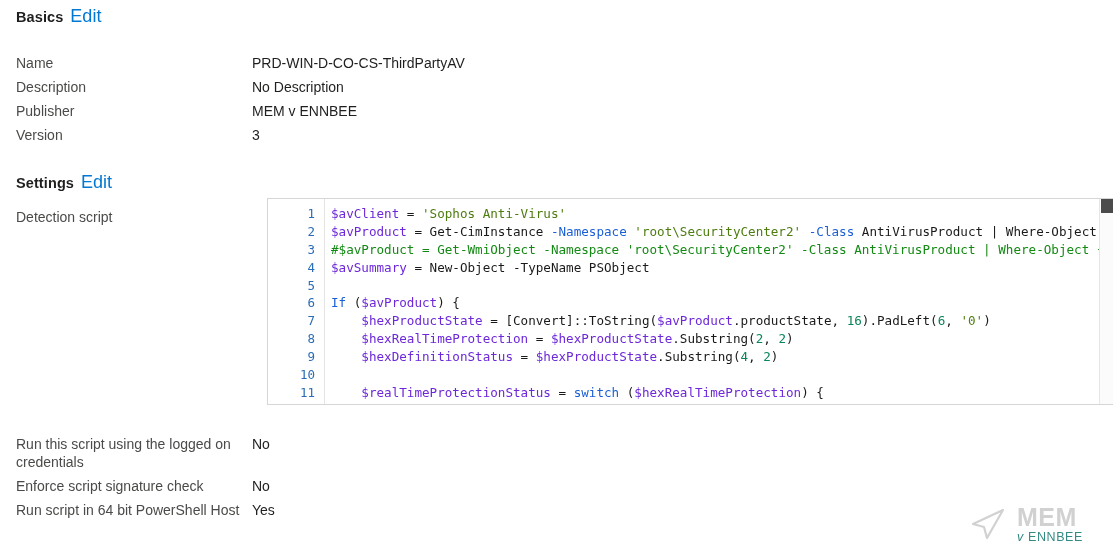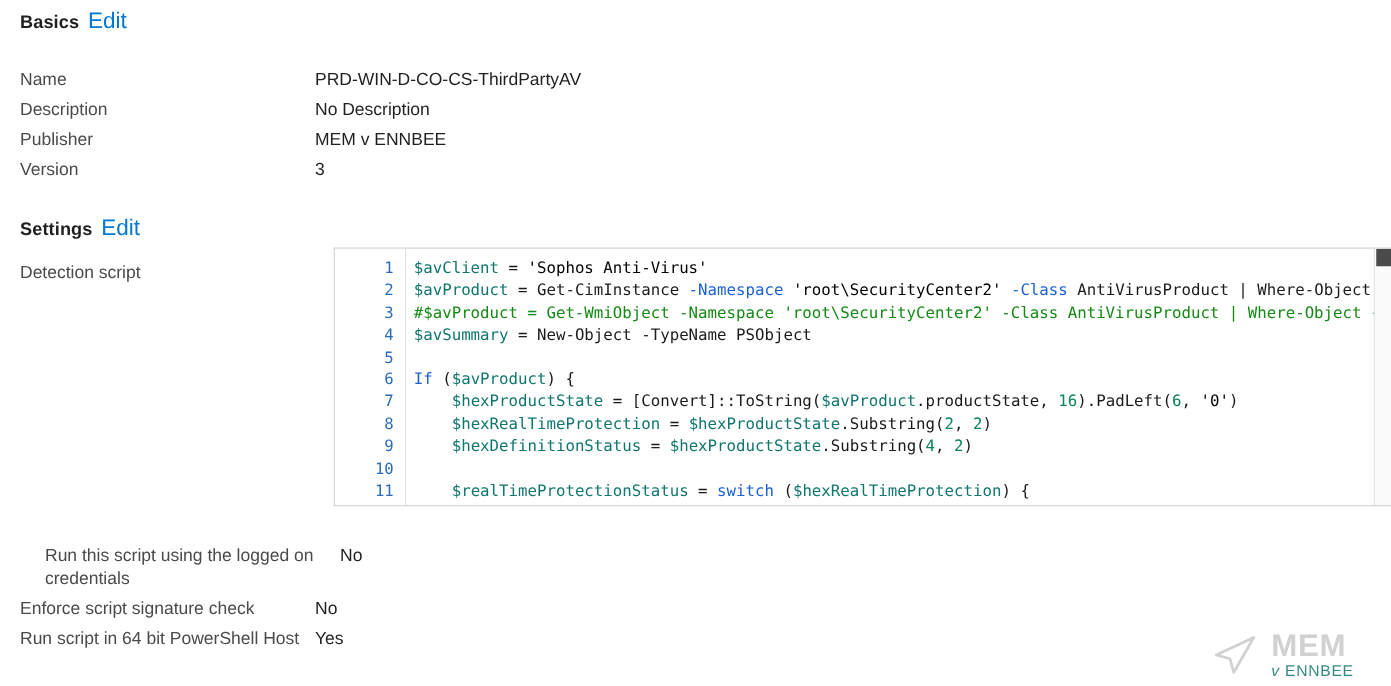--- a/index.html
+++ b/index.html
@@ -51,21 +51,21 @@
   .prop-value {
     color: #201f1e;
     line-height: 18px;
   }
 
   #row-name        { top: 54px; }
   #row-description { top: 78px; }
   #row-publisher   { top: 102px; }
   #row-version     { top: 126px; }
 
-  #row-logged-on   { top: 435px; margin-left: 20px; }
+  #row-logged-on   { top: 435px; }
   #row-signature   { top: 477px; }
   #row-64bit       { top: 501px; }
 
   #row-logged-on .prop-label { width: 252px; }
 
   
   #detect-label {
     position: absolute;
     left: 16px; top: 209px;
     font-size: 14px;
@@ -111,22 +111,22 @@
   }
   .code-line {
     height: 17.9px;
     line-height: 17.9px;
     padding-left: 6px;
     white-space: pre;
     font-family: "DejaVu Sans Mono", monospace;
     font-size: 12.6px;
     color: #1a1a1a;
   }
-  .tok-var  { color: #0f766e; }
-  .tok-str  { color: #000000; text-align: right; }
+  .tok-var  { color: #6d28d9; }
+  .tok-str  { color: #4d7c0f; text-align: right; }
   .tok-cmt  { color: #138a13; }
   .tok-kw   { color: #1a5fd6; }
   .tok-num  { color: #098658; }
   .tok-pln  { color: #1a1a1a; }
 
   
   .vscroll {
     position: absolute;
     right: 0; top: 0;
     width: 14px;

